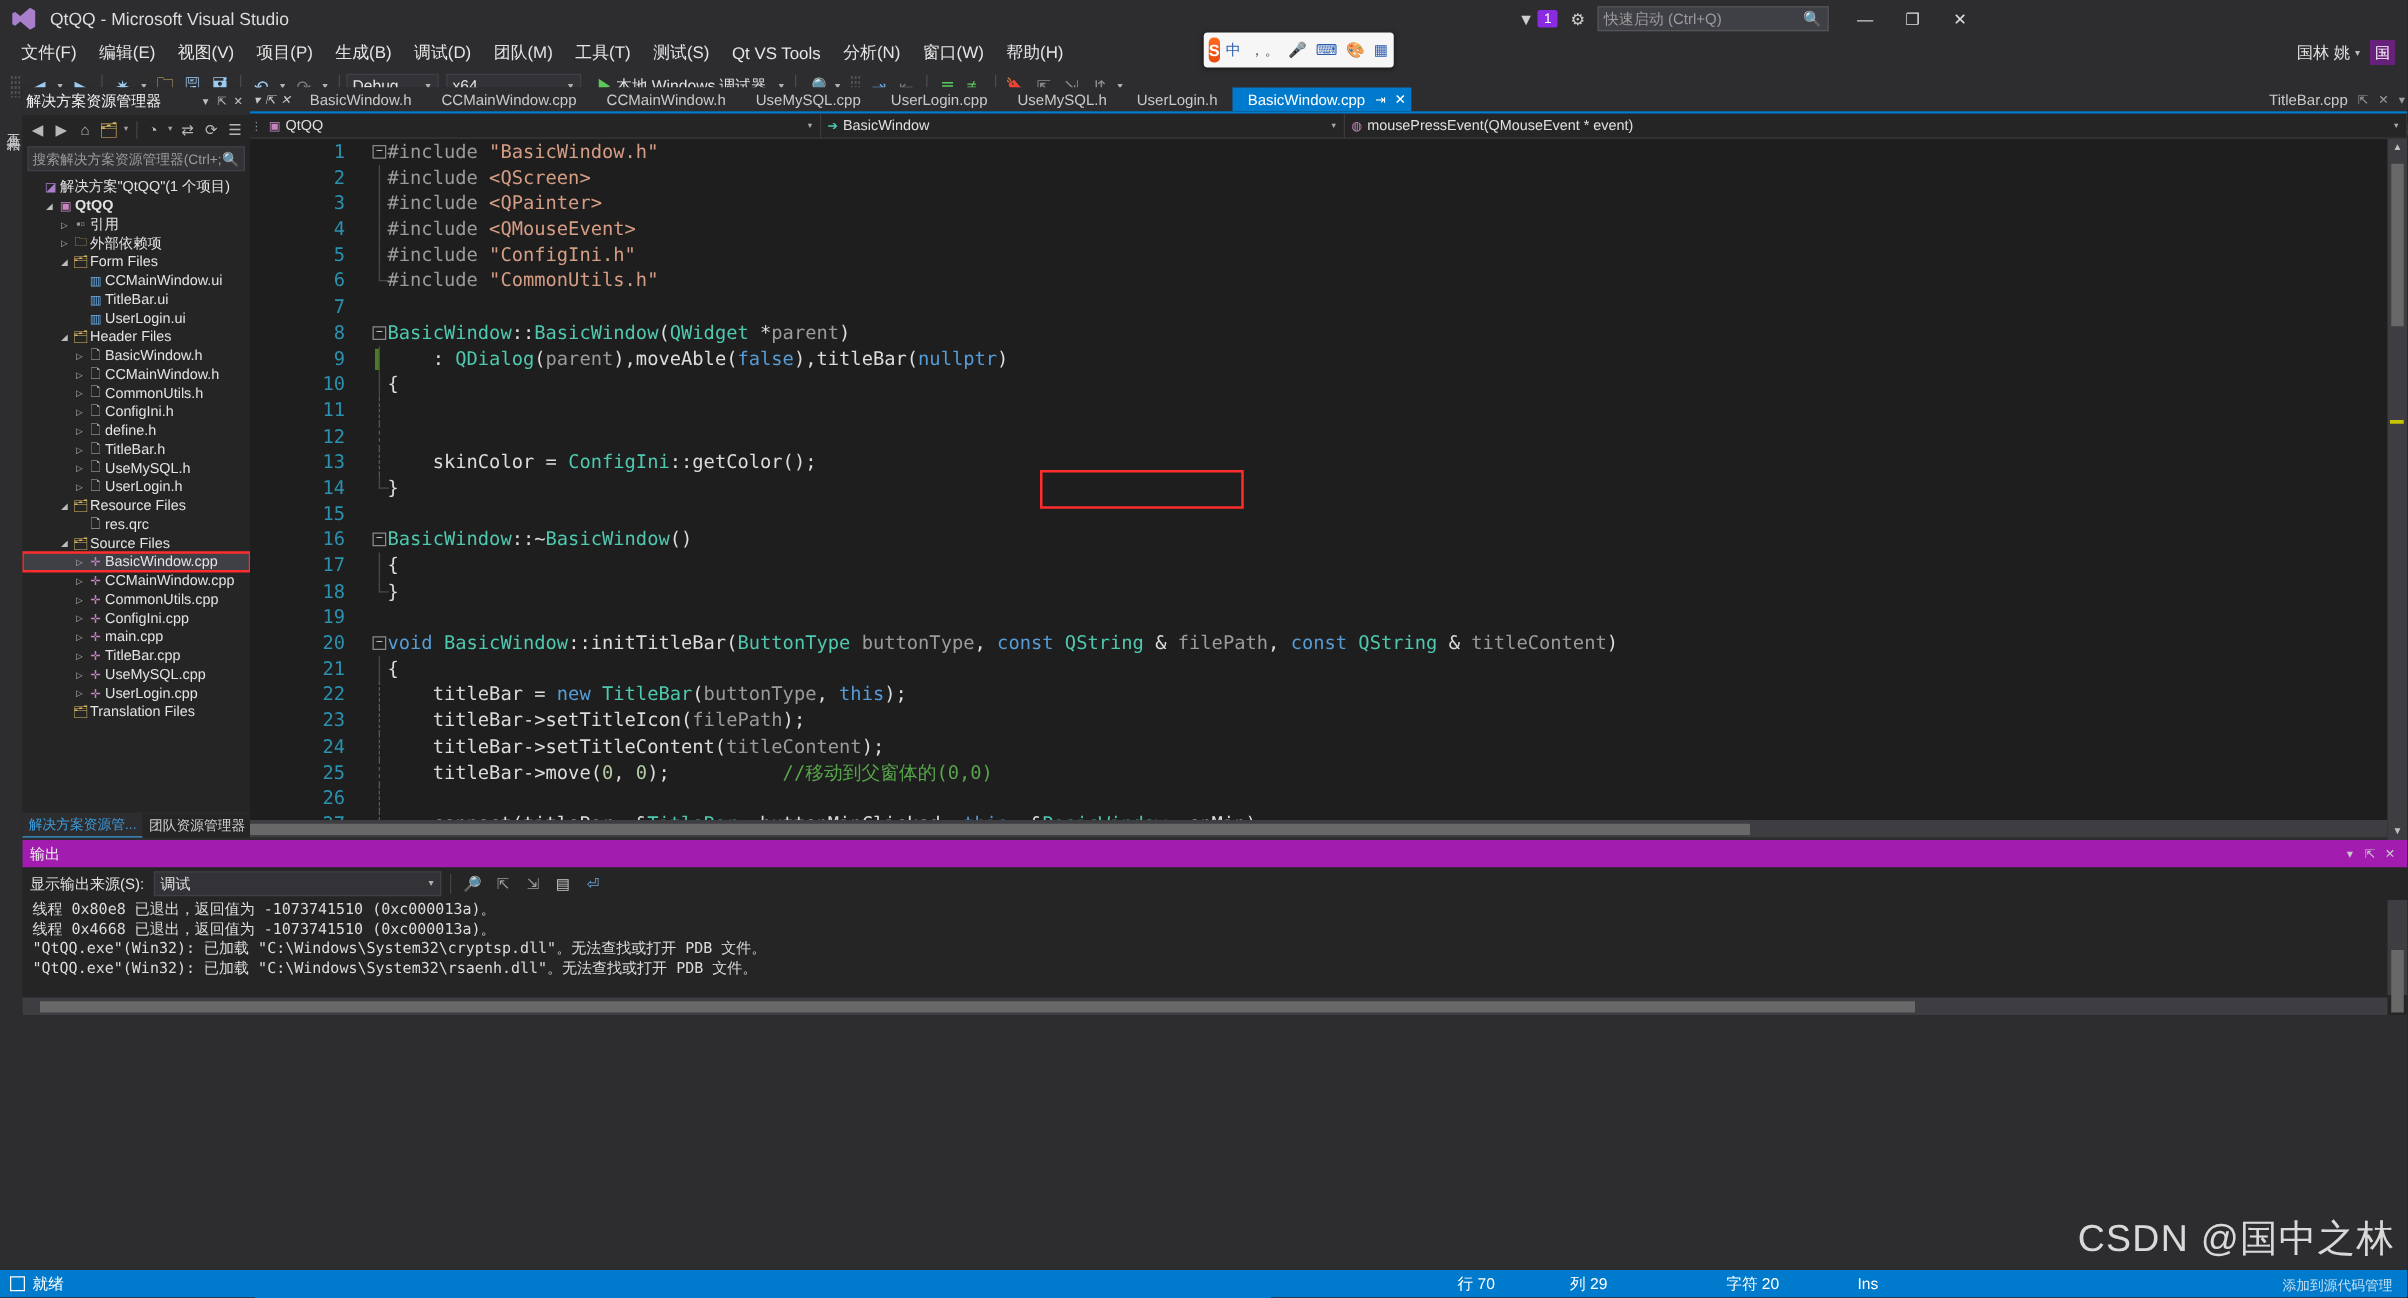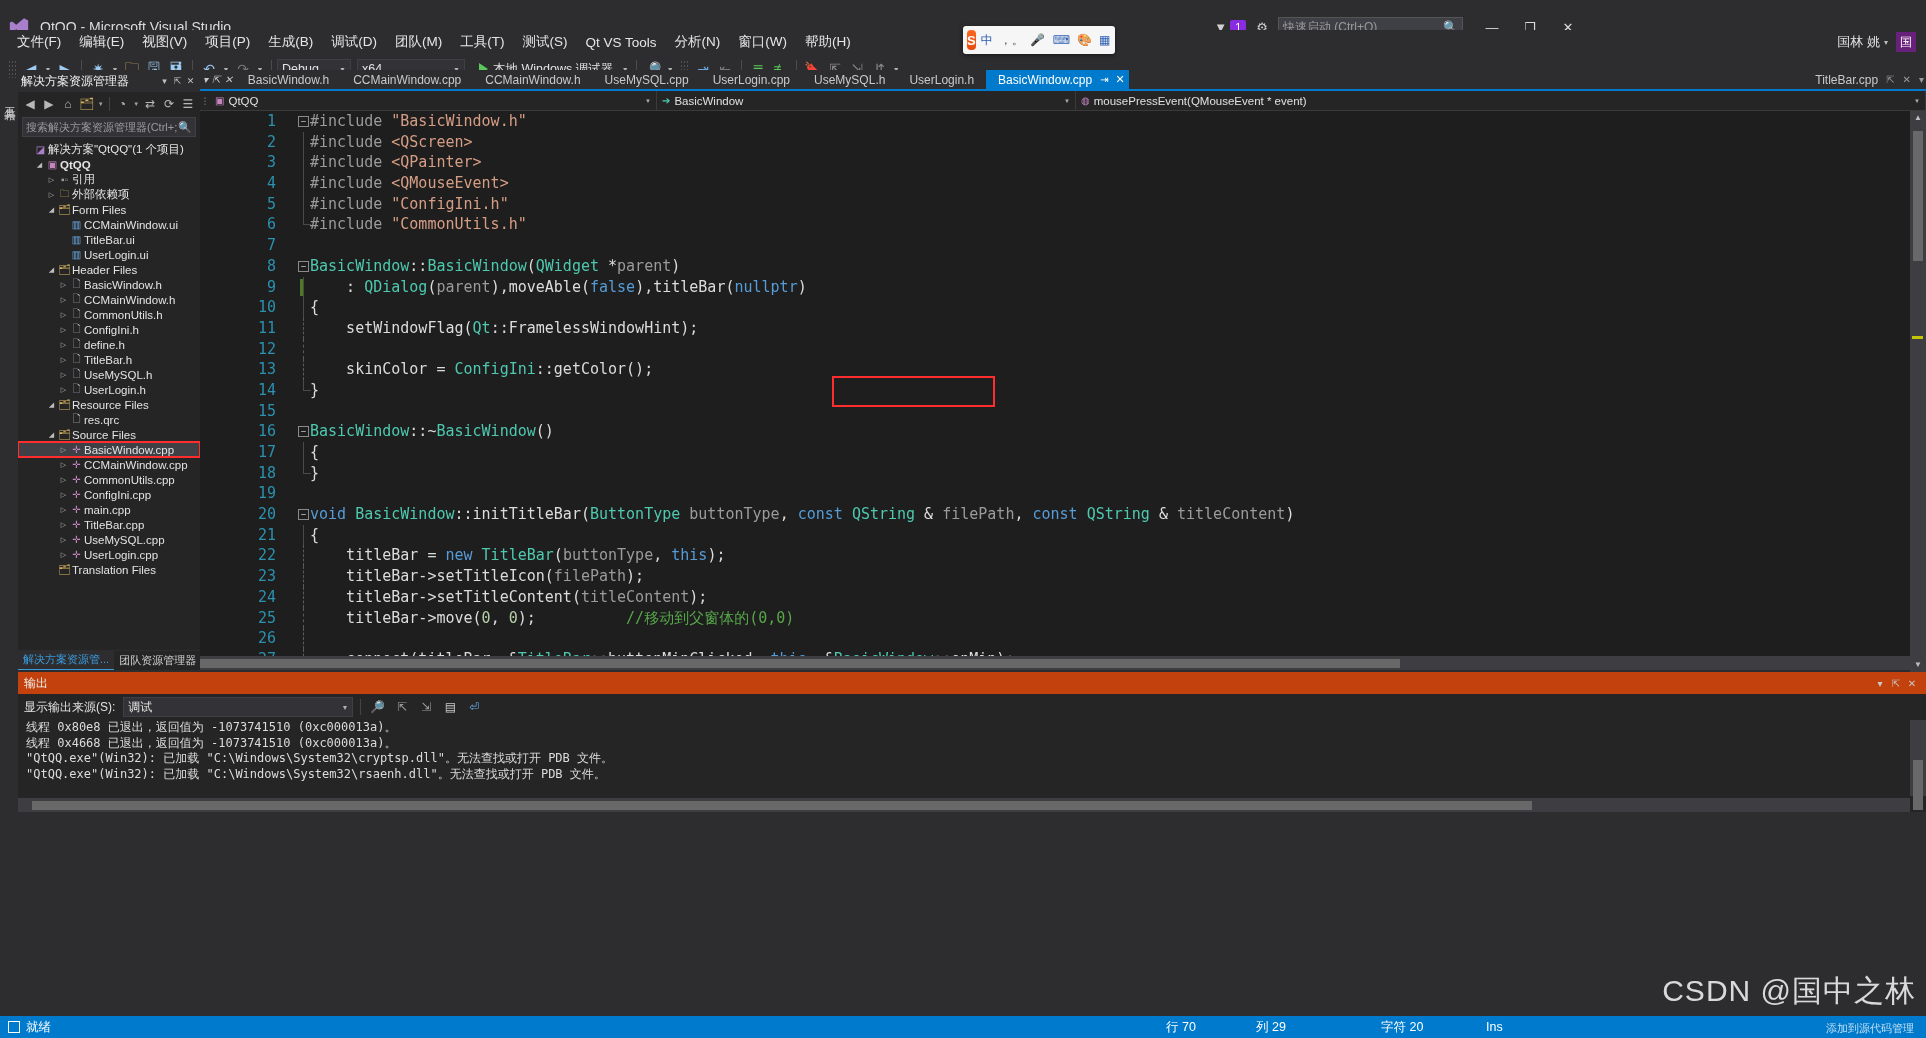--- a/index.html
+++ b/index.html
@@ -7,21 +7,21 @@
     width: 1926px; height: 1038px;
     background: #2d2d30;
     font-family: "Liberation Sans", sans-serif;
     overflow: hidden;
     color: #f1f1f1;
   }
   body { position: relative; }
 
   
   #titlebar {
-    position: absolute; left: 0; top: 12px; width: 1587px; height: 30px;
+    position: absolute; left: 0; top: 0; width: 1587px; height: 30px;
     background: #2d2d30; display: flex; align-items: center;
   }
   #vs-logo {
     width: 26px; height: 26px; margin-left: 6px;
     display: flex; align-items: center; justify-content: center;
     color: #a97ecb; font-size: 18px; font-weight: bold;
   }
   #app-title { margin-left: 8px; font-size: 14px; color: #dcdcdc; }
   #titlebar-right {
     margin-left: auto; display: flex; align-items: center; height: 30px;
@@ -275,21 +275,21 @@
     background: #3e3e42;
   }
   #code-scroll-h .thumb { position:absolute; left:0; top:3px; width:1200px; height:9px; background:#686868;}
 
   
   #output {
     position: absolute; left: 18px; top: 672px; width: 1908px; height: 140px;
     background: #252526;
   }
   #output-head {
-    height: 22px; display: flex; align-items: center; padding: 0 6px; background: #c2410c;
+    height: 22px; display: flex; align-items: center; padding: 0 6px; background: #a21caf;
   }
   #output-head .t { font-size: 12px; color: #f0f0f0; flex: 1; }
   #output-head .a { font-size: 10px; color: #c8c8c8; width: 16px; text-align: center; }
   #output-tools {
     height: 26px; display: flex; align-items: center; padding: 0 6px; gap: 4px;
     background: #252526;
   }
   #output-tools .lab { font-size: 12px; color: #e0e0e0; margin-right: 4px; white-space: nowrap;}
   #out-src-combo {
     width: 230px; height: 20px; background: #333337; border: 1px solid #3f3f46;
@@ -692,21 +692,21 @@
         <div class="codeline"><span class="lnum">1</span><span class="glyph-fold">−</span><span class="ctext"><span class="pre">#include </span><span class="str">"BasicWindow.h"</span></span></div>
         <div class="codeline"><span class="lnum">2</span><span class="vline"></span><span class="ctext"><span class="pre">#include </span><span class="str">&lt;QScreen&gt;</span></span></div>
         <div class="codeline"><span class="lnum">3</span><span class="vline"></span><span class="ctext"><span class="pre">#include </span><span class="str">&lt;QPainter&gt;</span></span></div>
         <div class="codeline"><span class="lnum">4</span><span class="vline"></span><span class="ctext"><span class="pre">#include </span><span class="str">&lt;QMouseEvent&gt;</span></span></div>
         <div class="codeline"><span class="lnum">5</span><span class="vline"></span><span class="ctext"><span class="pre">#include </span><span class="str">"ConfigIni.h"</span></span></div>
         <div class="codeline"><span class="lnum">6</span><span class="vline end"></span><span class="vline endh"></span><span class="ctext"><span class="pre">#include </span><span class="str">"CommonUtils.h"</span></span></div>
         <div class="codeline"><span class="lnum">7</span><span class="ctext"></span></div>
         <div class="codeline"><span class="lnum">8</span><span class="glyph-fold">−</span><span class="ctext"><span class="typ">BasicWindow</span><span class="plain">::</span><span class="typ">BasicWindow</span><span class="plain">(</span><span class="typ">QWidget</span><span class="plain"> *</span><span class="param">parent</span><span class="plain">)</span></span></div>
         <div class="codeline"><span class="chgbar" style="top: 2px; height: 17px; position: absolute;"></span><span class="lnum">9</span><span class="vline"></span><span class="ctext"><span class="plain">    : </span><span class="typ">QDialog</span><span class="plain">(</span><span class="param">parent</span><span class="plain">),</span><span class="plain">moveAble</span><span class="plain">(</span><span class="kw">false</span><span class="plain">),</span><span class="plain">titleBar</span><span class="plain">(</span><span class="kw">nullptr</span><span class="plain">)</span></span></div>
         <div class="codeline"><span class="lnum">10</span><span class="vline"></span><span class="ctext"><span class="plain">{</span></span></div>
-        <div class="codeline"><span class="lnum">11</span><span class="vline dash"></span><span class="ctext"><span class="plain">    setWindowFlag</span><span class="plain">(</span><span class="typ">Qt</span><span class="plain">::</span><span class="plain">FramelessWindowHint</span><span class="plain">);</span></span></div>
+        <div class="codeline"><span class="lnum">11</span><span class="vline dash"></span></div>
         <div class="codeline"><span class="lnum">12</span><span class="vline dash"></span><span class="ctext"></span></div>
         <div class="codeline"><span class="lnum">13</span><span class="vline dash"></span><span class="ctext"><span class="plain">    skinColor = </span><span class="typ">ConfigIni</span><span class="plain">::</span><span class="plain">getColor</span><span class="plain">();</span></span></div>
         <div class="codeline"><span class="lnum">14</span><span class="vline end"></span><span class="vline endh"></span><span class="ctext"><span class="plain">}</span></span></div>
         <div class="codeline"><span class="lnum">15</span><span class="ctext"></span></div>
         <div class="codeline"><span class="lnum">16</span><span class="glyph-fold">−</span><span class="ctext"><span class="typ">BasicWindow</span><span class="plain">::~</span><span class="typ">BasicWindow</span><span class="plain">()</span></span></div>
         <div class="codeline"><span class="lnum">17</span><span class="vline"></span><span class="ctext"><span class="plain">{</span></span></div>
         <div class="codeline"><span class="lnum">18</span><span class="vline end"></span><span class="vline endh"></span><span class="ctext"><span class="plain">}</span></span></div>
         <div class="codeline"><span class="lnum">19</span><span class="ctext"></span></div>
         <div class="codeline"><span class="lnum">20</span><span class="glyph-fold">−</span><span class="ctext"><span class="kw">void</span><span class="plain"> </span><span class="typ">BasicWindow</span><span class="plain">::initTitleBar(</span><span class="typ">ButtonType</span><span class="param"> buttonType</span><span class="plain">, </span><span class="kw">const</span><span class="plain"> </span><span class="typ">QString</span><span class="plain"> &amp; </span><span class="param">filePath</span><span class="plain">, </span><span class="kw">const</span><span class="plain"> </span><span class="typ">QString</span><span class="plain"> &amp; </span><span class="param">titleContent</span><span class="plain">)</span></span></div>
         <div class="codeline"><span class="lnum">21</span><span class="vline"></span><span class="ctext"><span class="plain">{</span></span></div>

